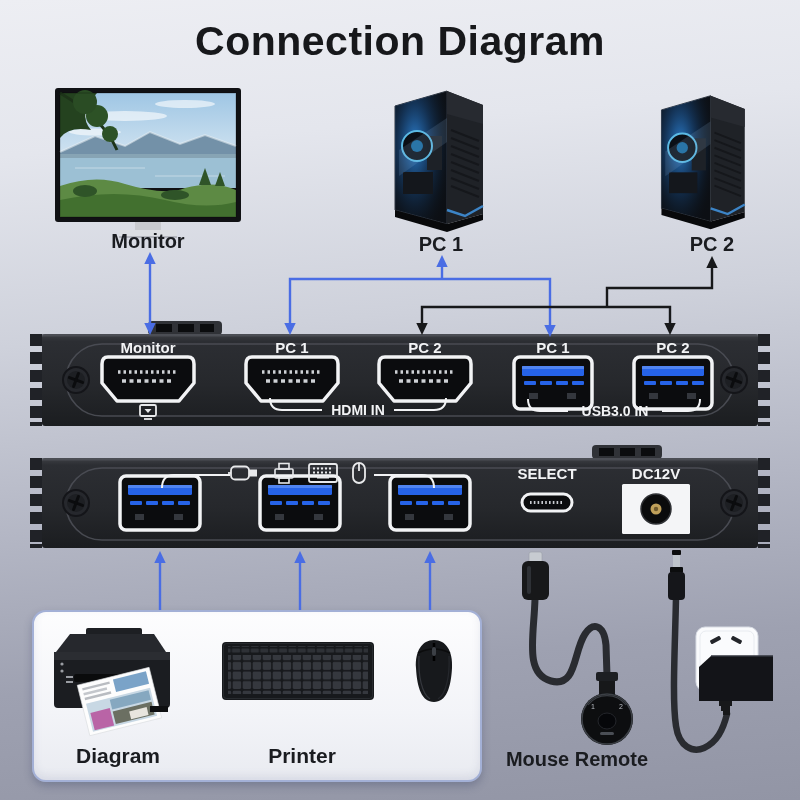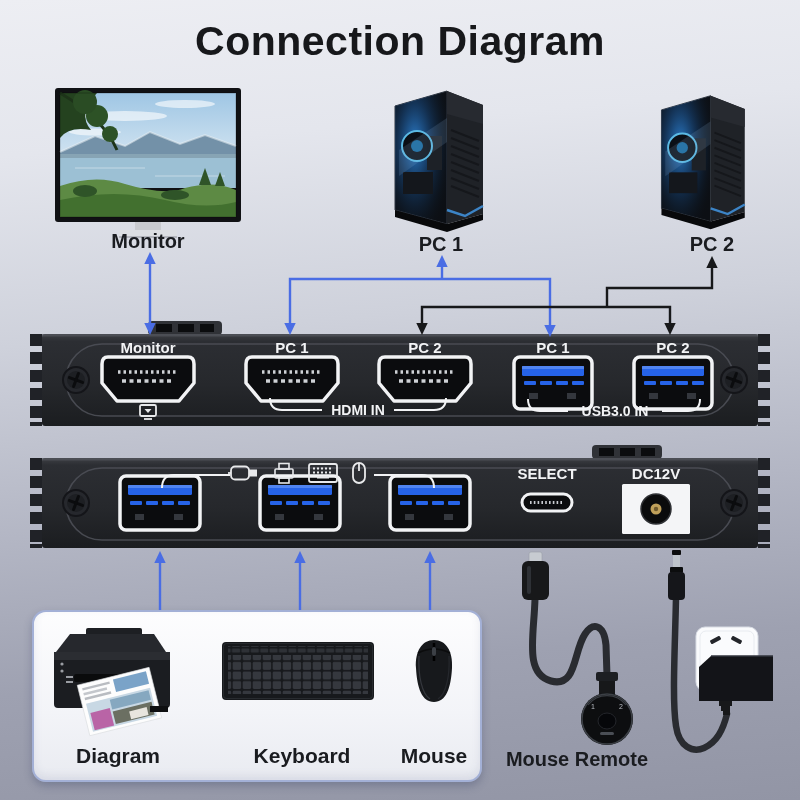--- a/index.html
+++ b/index.html
@@ -181,31 +181,30 @@
       </pattern>
       <pattern id="kbs" width="9.4" height="6" patternUnits="userSpaceOnUse">
         <rect x=".6" y=".6" width="8" height="4.4" rx="1" fill="#2e3136"></rect>
       </pattern>
     </defs>
     <rect x="0" y="0" width="152" height="58" rx="4" fill="#17191c"></rect>
     <rect x="1.5" y="1.5" width="149" height="55" rx="3" fill="none" stroke="#3c4046" stroke-width=".8" opacity=".6"></rect>
     <rect x="6" y="4" width="140" height="6.5" fill="url(#kbs)"></rect>
     <rect x="6" y="13" width="140" height="39" fill="url(#kb)"></rect>
   </svg>
-  <div class="lbl boxlbl" style="left:227px;top:744px;width:150px">Keyboard</div>
+  <div class="lbl boxlbl" style="left:227px;top:744px;width:150px">Printer</div>
 
   <svg class="abs" style="left:410px;top:636px" width="48" height="70" viewBox="0 0 48 70">
     <path d="M24,4 C36,4 43,15 42,32 C41,52 36,66 24,66 C12,66 7,52 6,32 C5,15 12,4 24,4 Z" fill="#17191c"></path>
     <path d="M9,20 C8,40 12,58 20,63" stroke="#41454c" stroke-width="1.2" fill="none" opacity=".7"></path>
     <path d="M39,20 C40,40 36,58 28,63" stroke="#2c2f35" stroke-width="1.2" fill="none" opacity=".7"></path>
     <path d="M8,17 Q24,9 40,17" stroke="#0b0c0d" stroke-width="1.5" fill="none"></path>
     <line x1="24" y1="7" x2="24" y2="25" stroke="#000000" stroke-width="2.5"></line>
     <rect x="22" y="11" width="4" height="9" rx="2" fill="#3c4046"></rect>
   </svg>
-  <div class="lbl boxlbl" style="left:374px;top:744px;width:120px">Mouse</div>
 
   <svg class="abs" style="left:30px;top:318px" width="740" height="110" viewBox="0 0 740 110">
     <defs>
       <linearGradient id="devgrad1" x1="0" y1="0" x2="0" y2="1">
         <stop offset="0" stop-color="#3d3f44"></stop>
           <stop offset=".08" stop-color="#2c2e33"></stop>
         <stop offset=".55" stop-color="#26282c"></stop>
           <stop offset="1" stop-color="#1b1d20"></stop>
       </linearGradient>
       <g id="hdmiA">

